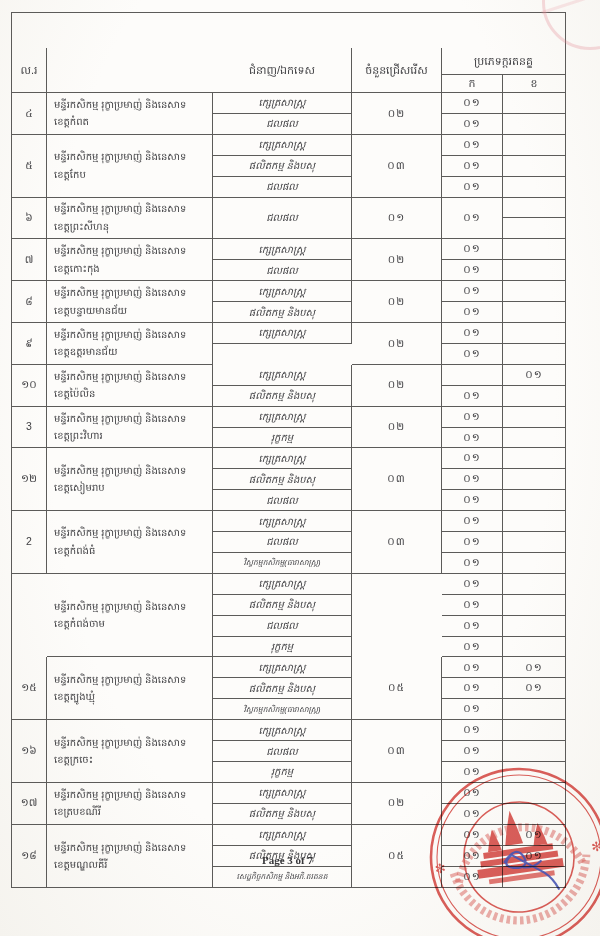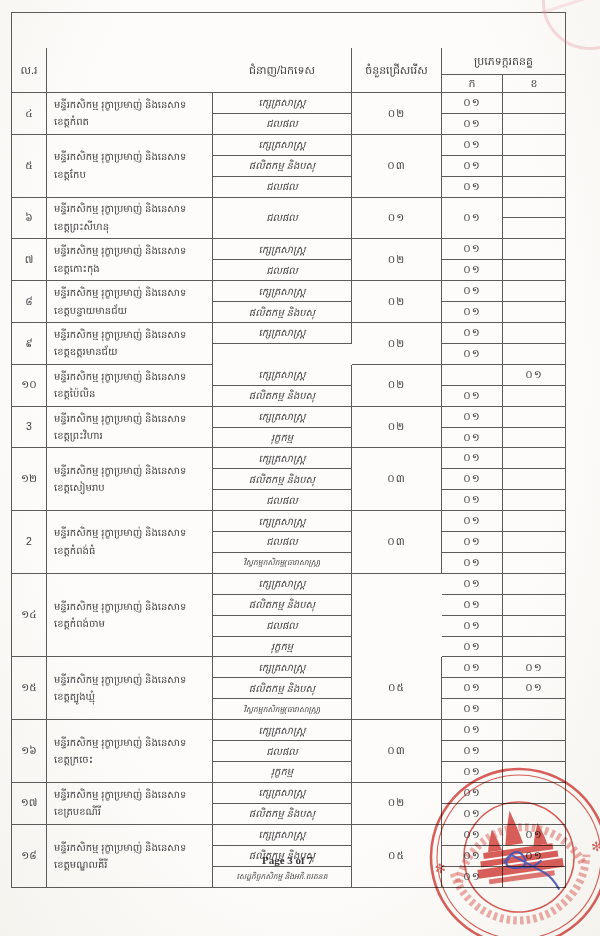--- a/index.html
+++ b/index.html
@@ -242,21 +242,20 @@
           <div class="cell c-spec br small bb" style="grid-area: 3 / 3;">វិស្វកម្មកសិកម្ម(ធារាសាស្ត្រ)</div>
           <div class="cell c-count span-all br bb" style="grid-column: 4;">០៣</div>
           <div class="cell c-k br bb" style="grid-area: 1 / 5;">០១</div>
           <div class="cell c-x bb" style="grid-area: 1 / 6;"></div>
           <div class="cell c-k br bb" style="grid-area: 2 / 5;">០១</div>
           <div class="cell c-x bb" style="grid-area: 2 / 6;"></div>
           <div class="cell c-k br bb" style="grid-area: 3 / 5;">០១</div>
           <div class="cell c-x bb" style="grid-area: 3 / 6;"></div>
         </div>
         <div class="group" style="grid-template-rows: repeat(4, var(--rh));">
-          <div class="cell c-no span-all br bb">១៤</div>
           <div class="cell c-unit span-all br bb">
             <div>មន្ទីរកសិកម្ម រុក្ខាប្រមាញ់ និងនេសាទ</div>
             <div>ខេត្តកំពង់ចាម</div>
           </div>
           <div class="cell c-spec br bb" style="grid-area: 1 / 3;">ក្សេត្រសាស្ត្រ</div>
           <div class="cell c-spec br bb" style="grid-area: 2 / 3;">ផលិតកម្ម និងបសុ</div>
           <div class="cell c-spec br bb" style="grid-area: 3 / 3;">ជលផល</div>
           <div class="cell c-spec br bb" style="grid-area: 4 / 3;">រុក្ខកម្ម</div>
           <div class="cell c-k br bb" style="grid-area: 1 / 5;">០១</div>
           <div class="cell c-x bb" style="grid-area: 1 / 6;"></div>

